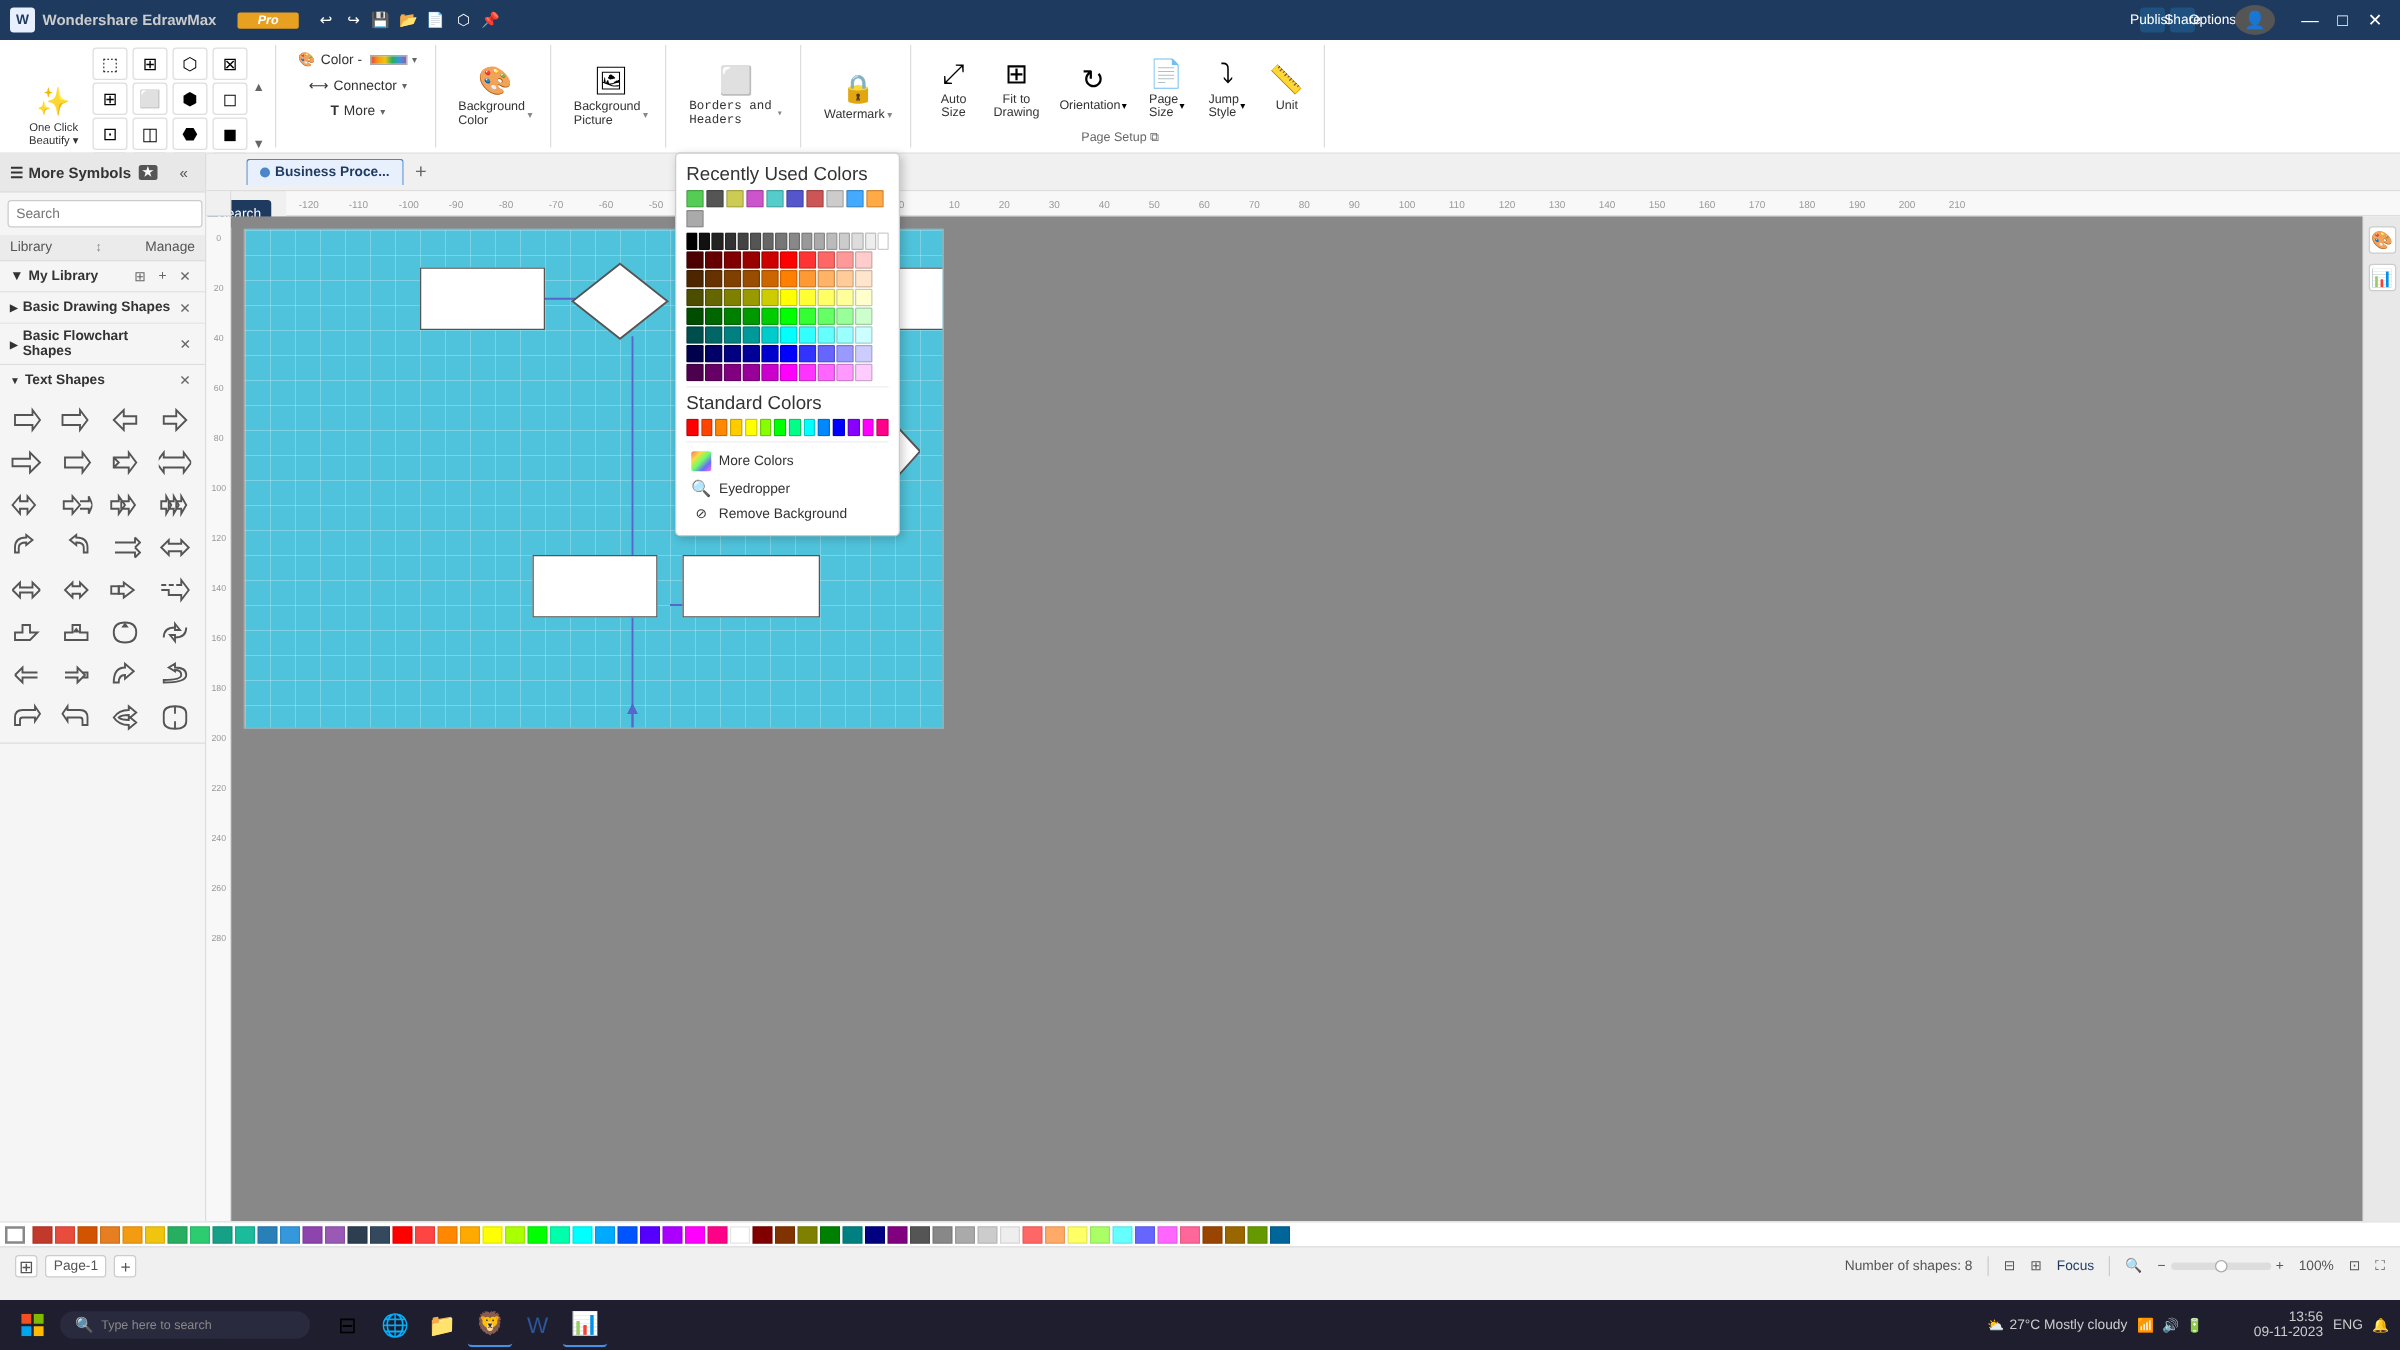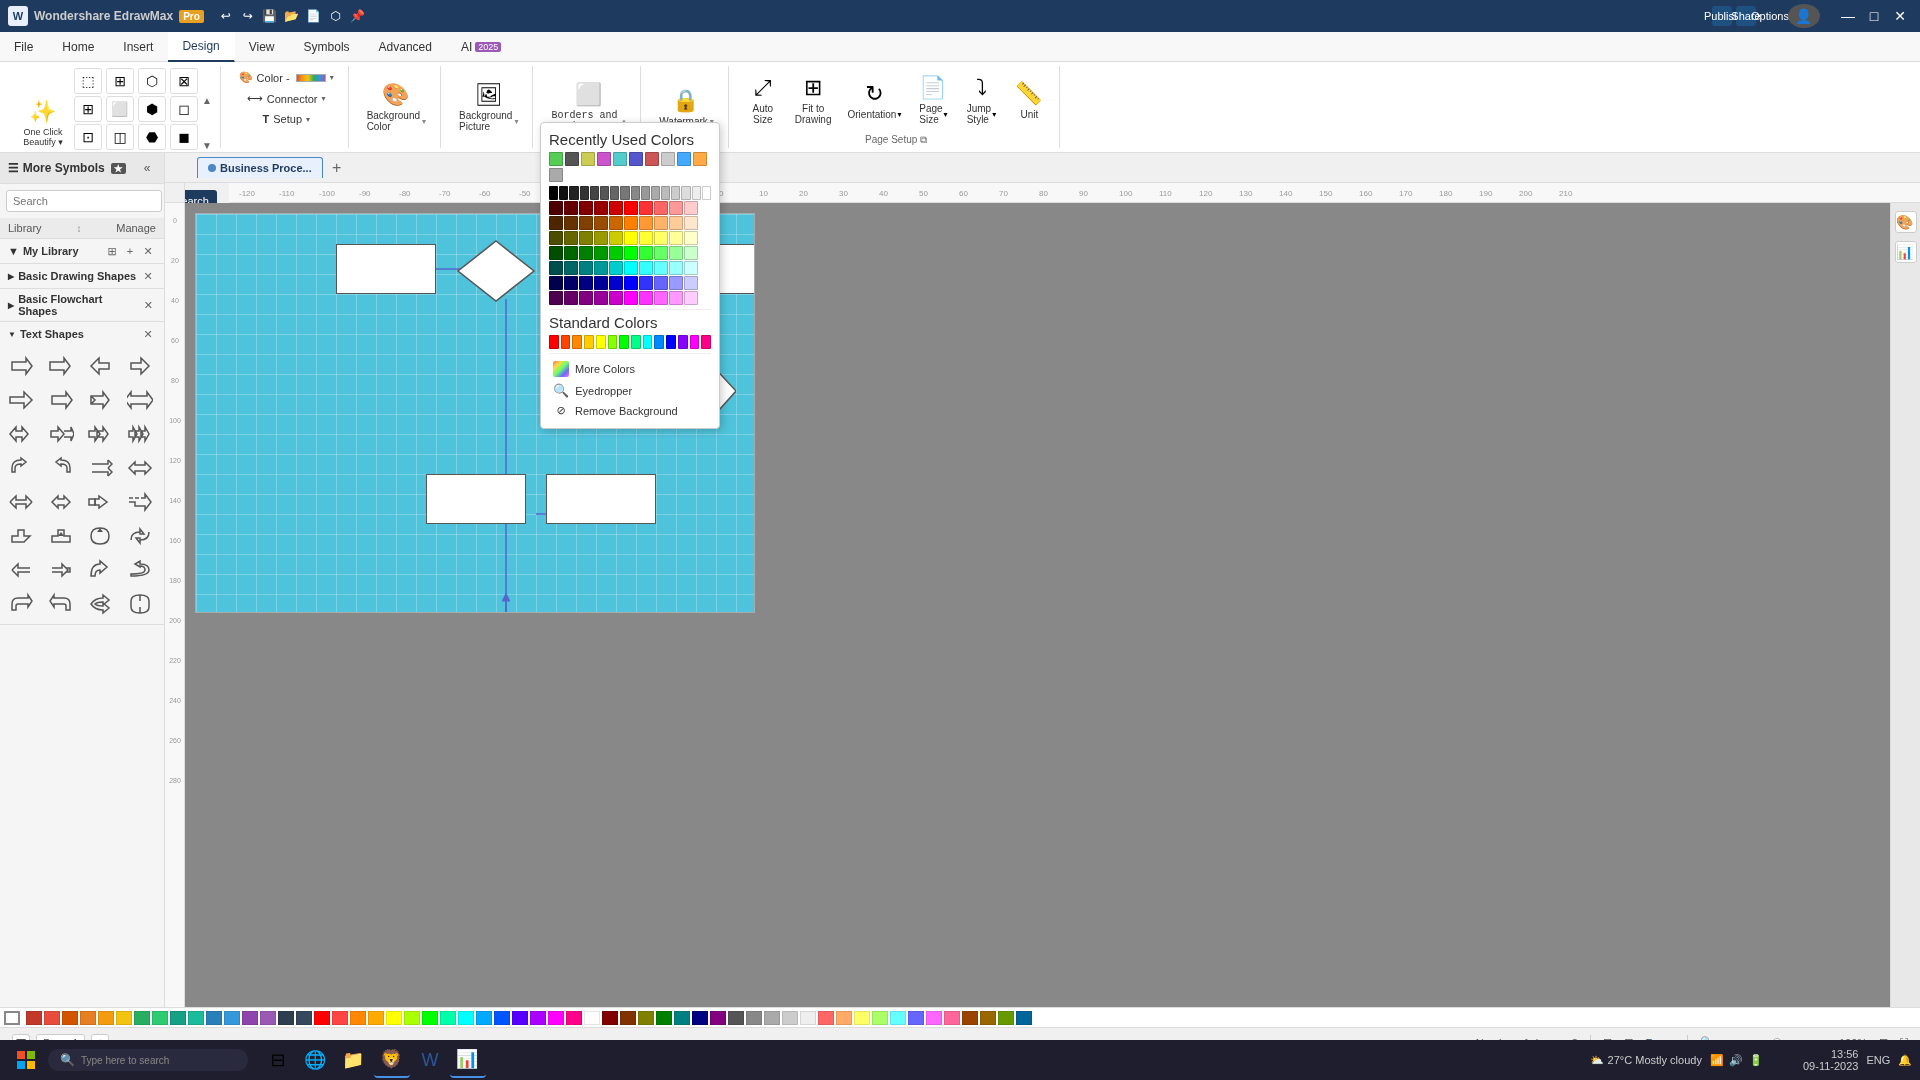--- a/index.html
+++ b/index.html
@@ -115,21 +115,21 @@
   </style>
 </head>
 <body>
 
 <div class="title-bar">
   <div class="title-bar-logo">
     <div class="logo-icon">
       <span style="color:#1e3a5f;font-weight:900;font-size:11px;">W</span>
     </div>
     <span style="font-size:12px;color:#ccc;">Wondershare EdrawMax</span>
-    <span style="font-size:10px;background:#e8a020;color:white;padding:1px 4px;border-radius:2px;margin-left:0;">Pro</span>
+    <span style="font-size:10px;background:#e8a020;color:white;padding:1px 16px;border-radius:2px;margin-left:11px;font-style:italic;">Pro</span>
   </div>
   <div class="title-bar-undo">
     <button class="title-bar-btn">↩</button>
     <button class="title-bar-btn">↪</button>
     <button class="title-bar-btn">💾</button>
     <button class="title-bar-btn">📂</button>
     <button class="title-bar-btn">📄</button>
     <button class="title-bar-btn">⬡</button>
     <button class="title-bar-btn">📌</button>
   </div>
@@ -142,32 +142,20 @@
     </div>
     <div class="window-controls">
       <button class="window-btn">—</button>
       <button class="window-btn">□</button>
       <button class="window-btn close">✕</button>
     </div>
   </div>
 </div>
 
 <div class="ribbon">
-  <div class="ribbon-tabs">
-    <div class="ribbon-tab">File</div>
-    <div class="ribbon-tab">Home</div>
-    <div class="ribbon-tab">Insert</div>
-    <div class="ribbon-tab active">Design</div>
-    <div class="ribbon-tab">View</div>
-    <div class="ribbon-tab">Symbols</div>
-    <div class="ribbon-tab">Advanced</div>
-    <div class="ribbon-tab" style="display:flex;align-items:center;gap:3px;">
-      AI <span style="font-size:9px;background:#9b59b6;color:white;padding:0 3px;border-radius:2px;">2025</span>
-    </div>
-  </div>
 
   <div class="ribbon-content">
 
     <div class="ribbon-group">
       <div class="ribbon-group-items">
         <div class="ribbon-btn" style="min-width:54px;">
           <div style="font-size:22px;">✨</div>
           <div style="font-size:9px;color:#333;text-align:center;white-space:nowrap;">One Click<br>Beautify ▾</div>
         </div>
         <div style="display:flex;flex-direction:column;gap:2px;">
@@ -210,21 +198,21 @@
           <div style="width:30px;height:8px;background:linear-gradient(90deg,#e74c3c,#f39c12,#f1c40f,#27ae60,#3498db,#9b59b6);border:1px solid #aaa;margin-left:2px;"></div>
           <span class="dropdown-arrow">▾</span>
         </div>
         <div class="ribbon-btn-small">
           <span style="font-size:11px;">⟷</span>
           <span style="font-size:11px;color:#333;">Connector</span>
           <span class="dropdown-arrow">▾</span>
         </div>
         <div class="ribbon-btn-small">
           <span style="font-size:11px;font-weight:bold;color:#333;">T</span>
-          <span style="font-size:11px;color:#333;">Setup</span>
+          <span style="font-size:11px;color:#333;">More</span>
           <span class="dropdown-arrow">▾</span>
         </div>
       </div>
     </div>
 
     <div class="ribbon-group">
       <div class="ribbon-group-items">
         <div class="ribbon-btn" style="position:relative;">
           <div style="font-size:22px;color:#4a86c8;">🎨</div>
           <div style="display:flex;align-items:center;gap:2px;">

